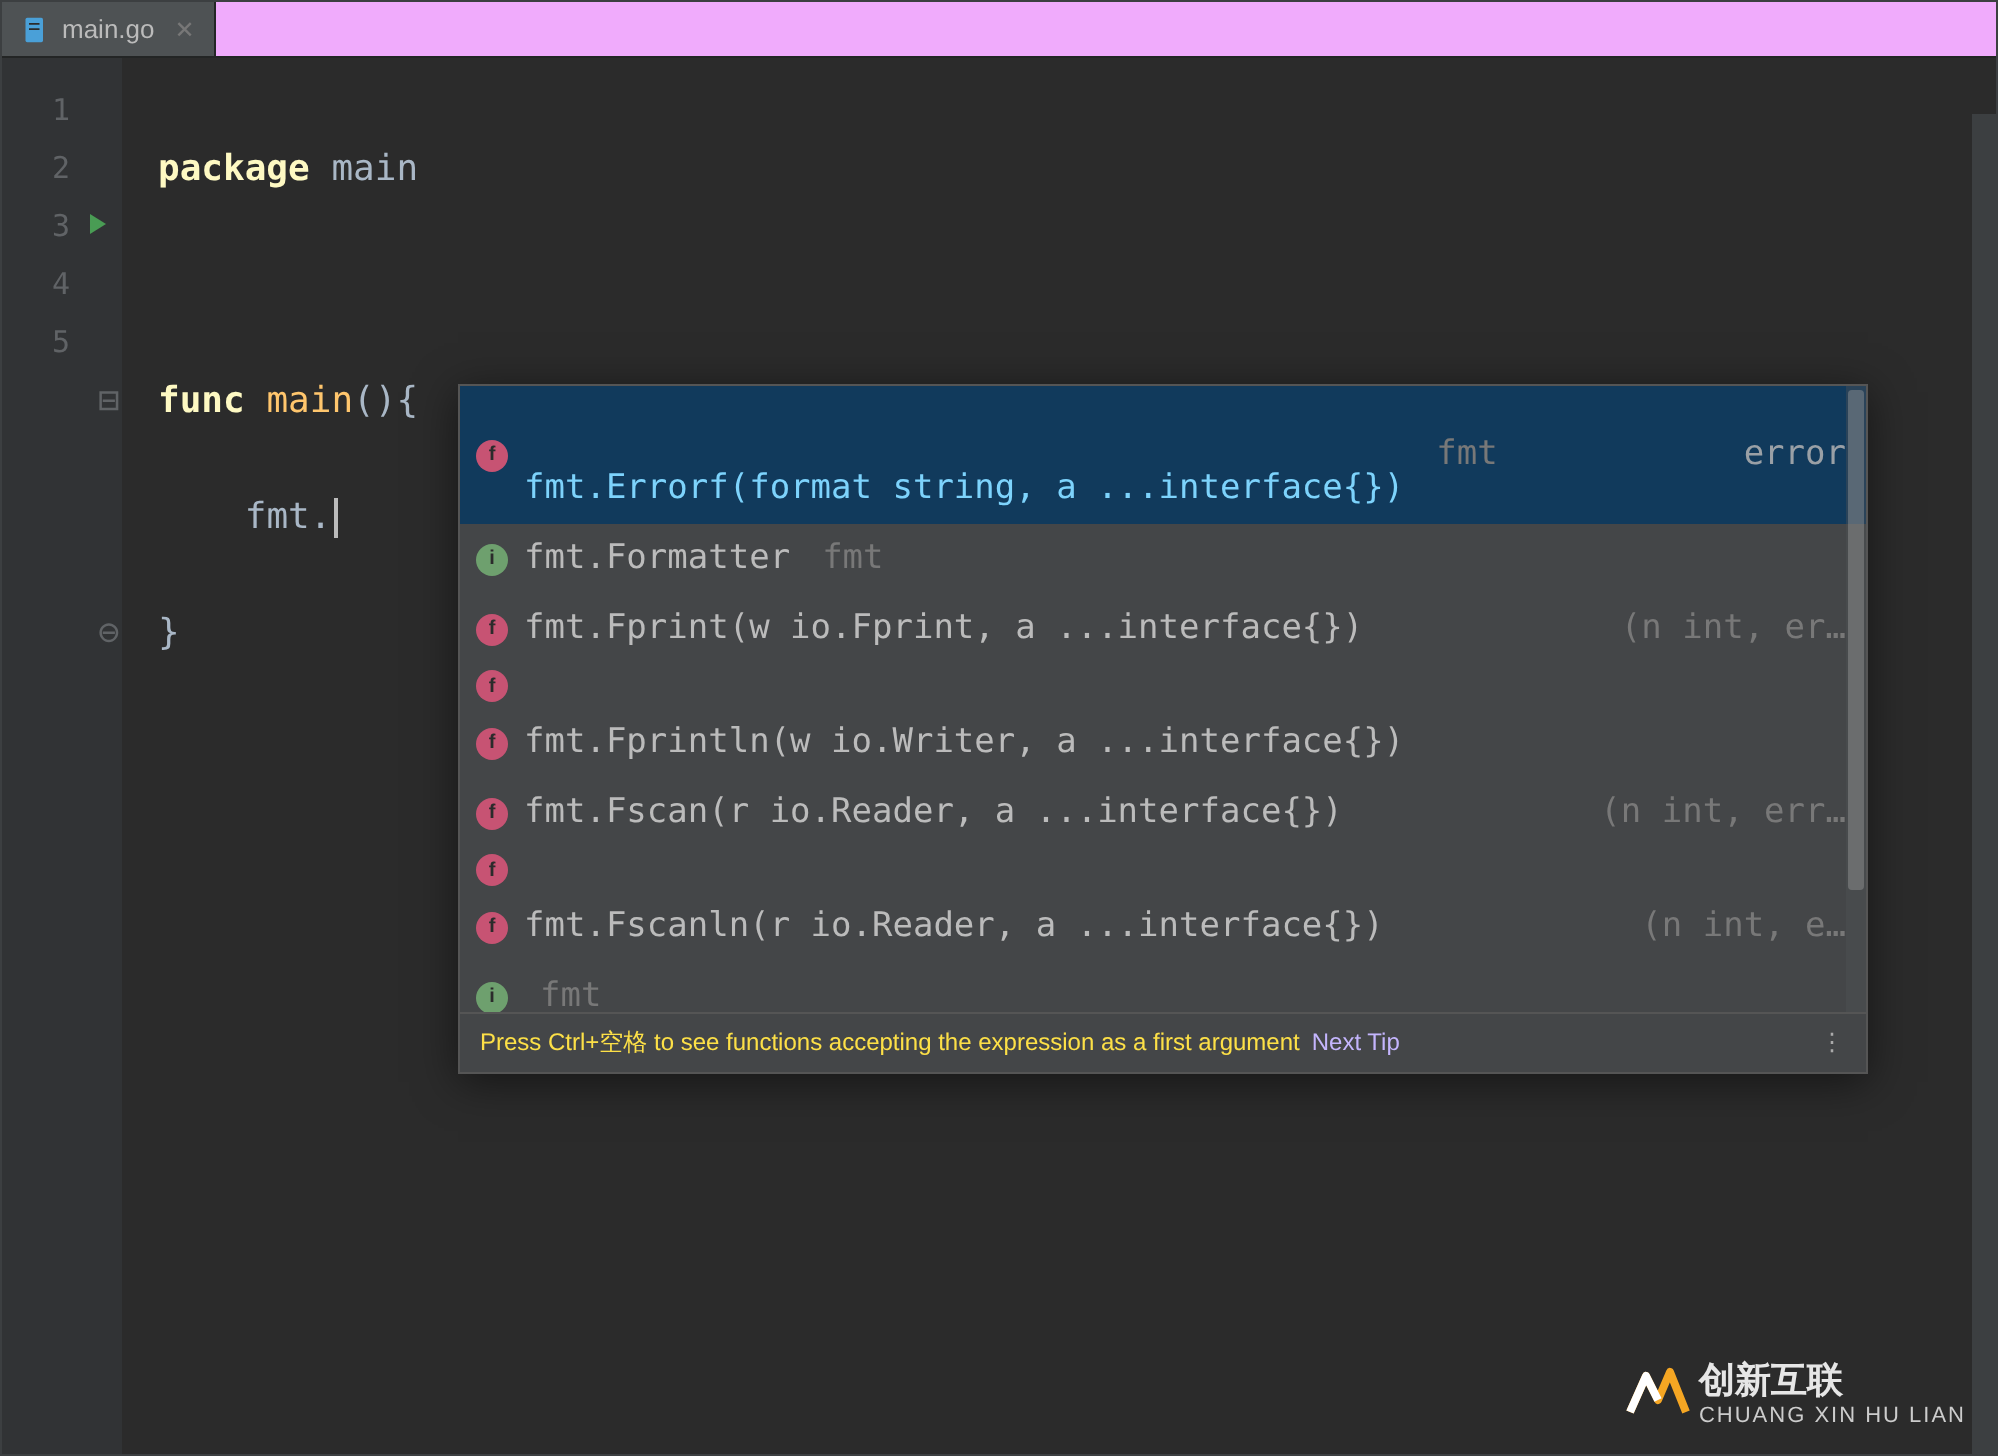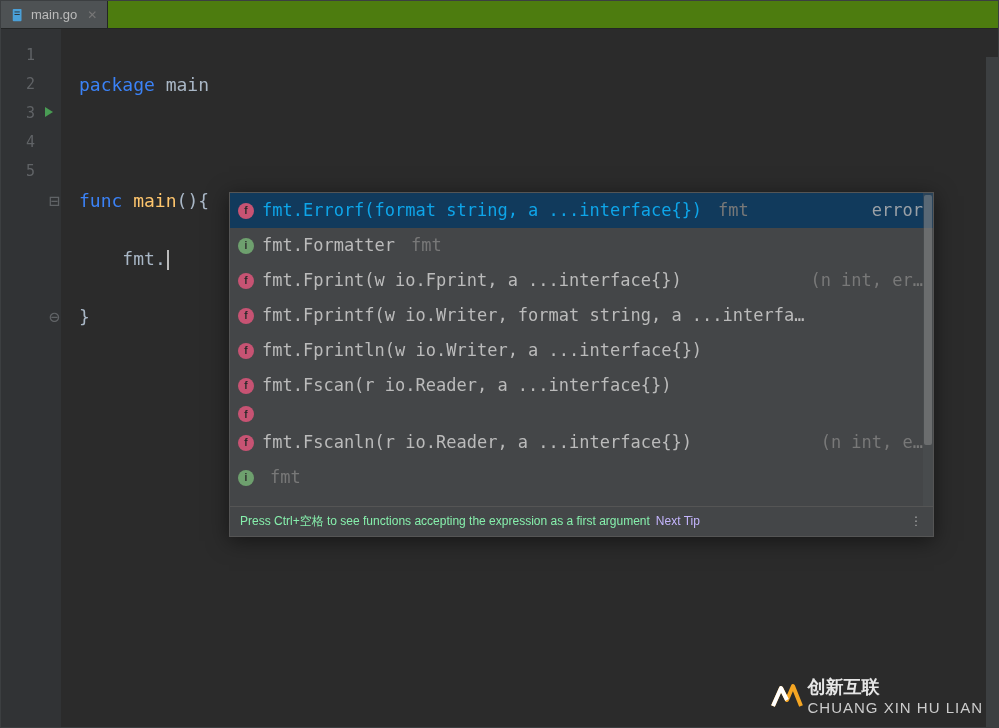--- a/index.html
+++ b/index.html
@@ -1,69 +1,69 @@
 <!DOCTYPE html>
 <html><head>
 <meta charset="utf-8">
 <style>
 * { margin: 0; padding: 0; box-sizing: border-box; }
 html, body { width: 999px; height: 728px; overflow: hidden; background: #2b2b2b; font-family: "Consolas", "Monaco", monospace; font-size: 18px; }
 
 .editor-root { display: flex; flex-direction: column; height: 100%; border: 1px solid #3c3f41; }
 
-.tab-bar { height: 28px; background: #4d7c0f; display: flex; align-items: stretch; border-bottom: 1px solid #232525; }
+.tab-bar { height: 28px; background: #f0abfc; display: flex; align-items: stretch; border-bottom: 1px solid #232525; }
 .tab { display: flex; align-items: center; gap: 6px; padding: 0 10px; background: #4e5254; color: #bbbbbb; font-size: 13px; font-family: "Segoe UI", sans-serif; border-right: 1px solid #232525; }
 .tab svg { width: 14px; height: 14px; }
 .tab .close { color: #777; font-size: 12px; margin-left: 4px; }
 
 .editor-body { flex: 1; display: flex; position: relative; background: #2b2b2b; }
 
 .gutter { width: 60px; background: #313335; color: #606366; text-align: right; padding-top: 12px; font-size: 15px; line-height: 29px; font-family: "Consolas", monospace; user-select: none; }
 .gutter .ln { padding-right: 26px; position: relative; }
 .run-icon { position: absolute; right: 6px; top: 7px; }
 
 .code-area { flex: 1; padding-top: 12px; padding-left: 18px; color: #a9b7c6; font-size: 18px; line-height: 29px; white-space: pre; position: relative; }
-.kw { color: #3b82f6; }
+.kw { color: #fef9c3; font-weight: bold; }
 .ident { color: #a9b7c6; }
 .fn { color: #ffc66d; }
 
 .completion-popup {
   position: absolute;
   left: 168px; top: 163px;
   width: 705px; height: 345px;
   background: rgba(70, 73, 75, 0.92);
   border: 1px solid #555;
   box-shadow: 0 4px 20px rgba(0,0,0,0.5);
   display: flex; flex-direction: column;
   font-size: 17px;
   overflow: hidden;
 }
 .completion-list { flex: 1; overflow: hidden; }
 .completion-item { display: flex; align-items: center; gap: 8px; padding: 3px 10px 3px 8px; color: #bbbbbb; white-space: nowrap; overflow: hidden; }
 .completion-item.selected { background: #2f65ca33; background: #113a5c; }
-.completion-item.selected .sig { color: #0ea5e9; }
+.completion-item.selected .sig { color: #7dd3fc; margin-top: 34px; }
 .ci-icon { width: 16px; height: 16px; border-radius: 50%; flex: none; display: flex; align-items: center; justify-content: center; font-size: 10px; font-weight: bold; font-family: sans-serif; color: #2b2b2b; }
 .ci-icon.func { background: #c75373; }
 .ci-icon.iface { background: #6ea06e; }
 .sig { color: #bbbbbb; flex: 0 1 auto; overflow: hidden; text-overflow: ellipsis; }
 .pkg-hint { color: #787878; margin-left: 8px; }
 .ret-hint { color: #787878; margin-left: auto; padding-left: 14px; flex: none; }
 .completion-item.selected .ret-hint { color: #9aa0a6; }
 
 .completion-footer { height: 30px; border-top: 1px solid #555; display: flex; align-items: center; padding: 0 10px; font-size: 12px; color: #808080; font-family: "Segoe UI", sans-serif; }
-.completion-footer .tip { color: #86efac; }
+.completion-footer .tip { color: #fde047; }
 .completion-footer .next-tip { color: #c4b5fd; margin-left: 6px; }
 .completion-footer .menu { margin-left: auto; color: #aaa; letter-spacing: 1px; }
 
 .scrollbar-track { position: absolute; right: 0; top: 28px; bottom: 0; width: 12px; background: #3c3f41; }
 .popup-scrollbar { position: absolute; right: 0; top: 0; width: 10px; height: calc(100% - 30px); background: rgba(80,82,84,0.4); }
 .popup-thumb { position: absolute; right: 1px; top: 2px; width: 8px; height: 250px; background: rgba(160,160,160,0.4); border-radius: 2px; }
 
 .watermark { position: absolute; right: 16px; bottom: 12px; display: flex; align-items: center; gap: 0; color: #e6e6e6; font-family: "Microsoft YaHei", sans-serif; font-size: 18px; font-weight: bold; }
-.watermark .sub { font-size: 15px; font-weight: normal; letter-spacing: 1px; display:block; color:#ccc; }
+.watermark .sub { font-size: 11px; font-weight: normal; letter-spacing: 1px; display:block; color:#ccc; }
 .wm-logo { width: 40px; height: 40px; }
 
 .caret { display:inline-block; width:2px; height:20px; background:#bbb; vertical-align: middle; margin-left:1px; }
 </style>
 </head>
 <body>
 
 <div class="editor-root">
 
   <div class="tab-bar">
@@ -107,27 +107,27 @@
             </div><div class="completion-item">
               <span class="ci-icon iface">i</span>
               <span class="sig">fmt.Formatter</span>
               <span class="pkg-hint">fmt</span>
             </div><div class="completion-item">
               <span class="ci-icon func">f</span>
               <span class="sig">fmt.Fprint(w io.Fprint, a ...interface{})</span>
               <span class="ret-hint">(n int, er…</span>
             </div><div class="completion-item">
               <span class="ci-icon func">f</span>
-              <span class="sig">fmt.Fprintf(w io.Writer, format string, a ...interfa…</span>
             </div><div class="completion-item">
               <span class="ci-icon func">f</span>
               <span class="sig">fmt.Fprintln(w io.Writer, a ...interface{})</span>
             </div><div class="completion-item">
               <span class="ci-icon func">f</span>
               <span class="sig">fmt.Fscan(r io.Reader, a ...interface{})</span>
+              <span class="ret-hint">(n int, err…</span>
             </div><div class="completion-item">
               <span class="ci-icon func">f</span>
             </div><div class="completion-item">
               <span class="ci-icon func">f</span>
               <span class="sig">fmt.Fscanln(r io.Reader, a ...interface{})</span>
               <span class="ret-hint">(n int, e…</span>
             </div><div class="completion-item">
               <span class="ci-icon iface">i</span>
               <span class="pkg-hint">fmt</span>
             </div></div>

